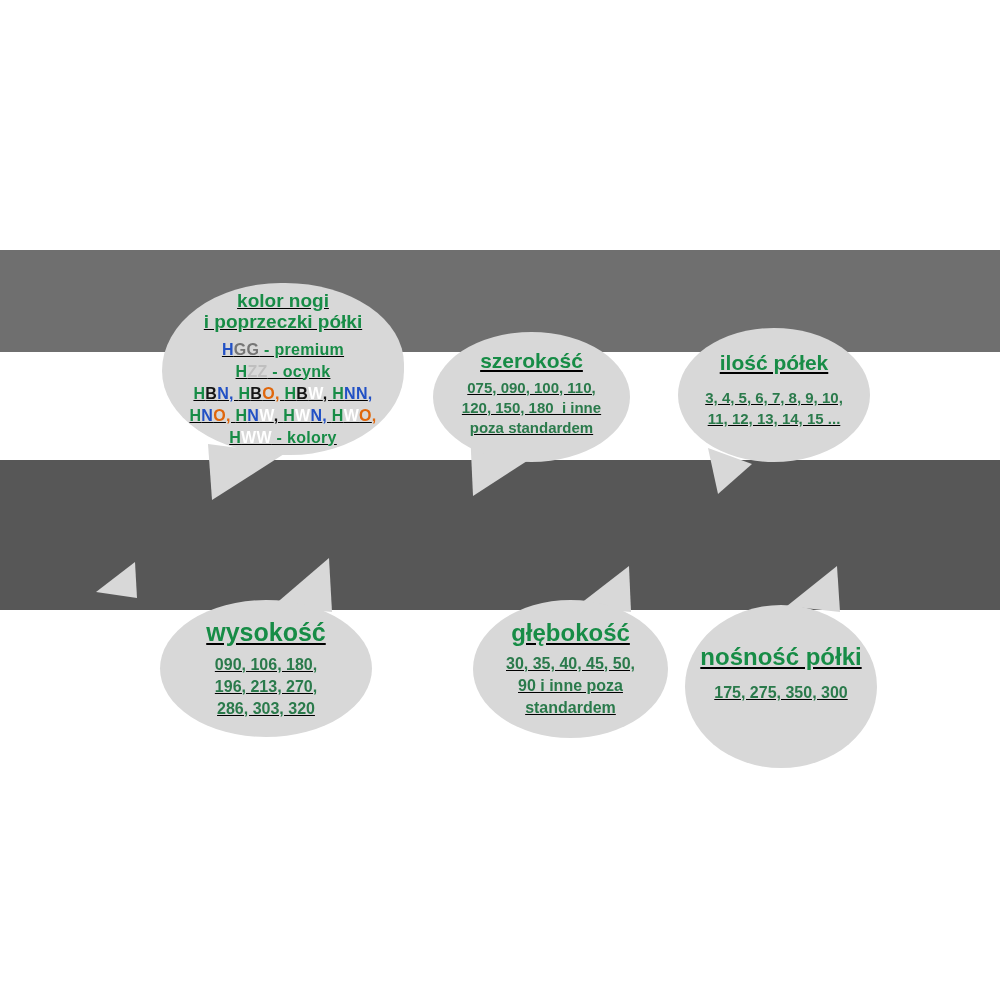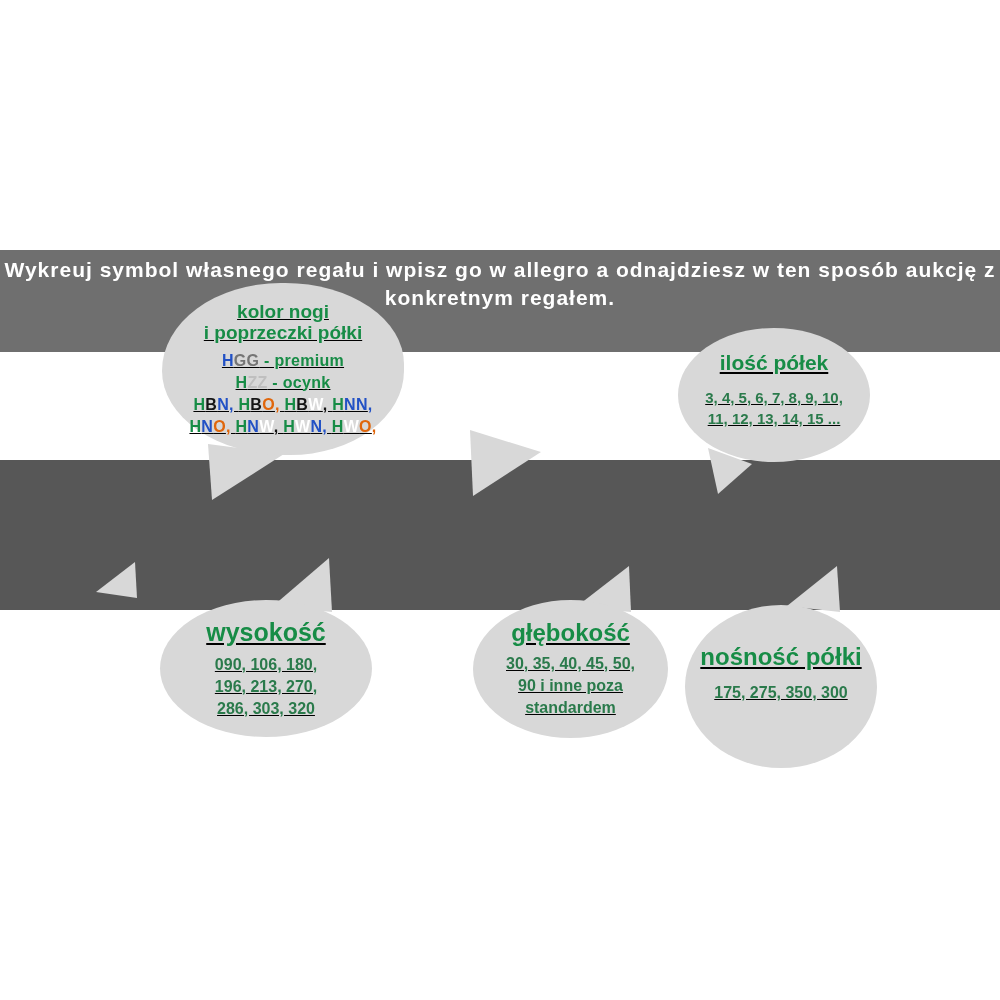--- a/index.html
+++ b/index.html
@@ -54,45 +54,50 @@
   #t-nos{left:778px;top:562px;width:66px;height:52px;clip-path:polygon(59px 4px,62px 50px,9px 44px);}
 </style>
 </head>
 <body>
 
 <div class="stage">
 
   <div class="band band-top"></div>
   <div class="band band-dark"></div>
 
-  <div class="banner">
-    <div>Wykreuj symbol własnego regału i wpisz go w allegro a odnajdziesz w ten sposób aukcję z</div>
-    <div>konkretnym regałem.</div>
-  </div>
 
 
   <div class="tail" id="t-kolor"></div>
   <div class="tail" id="t-szer"></div>
   <div class="tail" id="t-ilosc"></div>
   <div class="tail" id="t-helios"></div>
   <div class="tail" id="t-wys"></div>
   <div class="tail" id="t-gleb"></div>
   <div class="tail" id="t-nos"></div>
 
   <div class="bubble" id="b-kolor">
     <div class="t b-title">kolor nogi</div>
     <div class="t b-title">i poprzeczki półki</div>
     <div class="codes">
         <div class="code-line"><span style="color: rgb(34, 81, 197);">H</span><span style="color: rgb(117, 117, 117);">GG</span><span style="color: rgb(23, 140, 70);"> - premium</span></div>
         <div class="code-line"><span style="color: rgb(23, 140, 70);">H</span><span style="color: rgb(191, 191, 191);">ZZ</span><span style="color: rgb(23, 140, 70);"> - ocynk</span></div>
         <div class="code-line"><span style="color: rgb(23, 140, 70);">H</span><span style="color: rgb(21, 21, 21);">B</span><span style="color: rgb(34, 81, 197);">N</span><span style="color: rgb(34, 81, 197);">, </span><span style="color: rgb(23, 140, 70);">H</span><span style="color: rgb(21, 21, 21);">B</span><span style="color: rgb(224, 102, 11);">O</span><span style="color: rgb(224, 102, 11);">, </span><span style="color: rgb(23, 140, 70);">H</span><span style="color: rgb(21, 21, 21);">B</span><span style="color: rgb(255, 255, 255);">W</span><span style="color: rgb(21, 21, 21);">, </span><span style="color: rgb(23, 140, 70);">H</span><span style="color: rgb(34, 81, 197);">NN</span><span style="color: rgb(34, 81, 197);">,</span></div>
         <div class="code-line"><span style="color: rgb(23, 140, 70);">H</span><span style="color: rgb(34, 81, 197);">N</span><span style="color: rgb(224, 102, 11);">O</span><span style="color: rgb(224, 102, 11);">, </span><span style="color: rgb(23, 140, 70);">H</span><span style="color: rgb(34, 81, 197);">N</span><span style="color: rgb(255, 255, 255);">W</span><span style="color: rgb(21, 21, 21);">, </span><span style="color: rgb(23, 140, 70);">H</span><span style="color: rgb(255, 255, 255);">W</span><span style="color: rgb(34, 81, 197);">N</span><span style="color: rgb(34, 81, 197);">, </span><span style="color: rgb(23, 140, 70);">H</span><span style="color: rgb(255, 255, 255);">W</span><span style="color: rgb(224, 102, 11);">O</span><span style="color: rgb(224, 102, 11);">,</span></div>
+        <div class="code-line"><span style="color: rgb(23, 140, 70);">H</span><span style="color: rgb(255, 255, 255);">WW</span><span style="color: rgb(23, 140, 70);"> - kolory</span></div>
       </div>
   </div>
 
+  <div class="bubble" id="b-szer">
+    <div class="t b-title">szerokość</div>
+    <div class="vals">
+        <div class="vline">075, 090, 100, 110,</div>
+        <div class="vline">120, 150, 180  i inne</div>
+        <div class="vline">poza standardem</div>
+      </div>
+  </div>
 
   <div class="bubble" id="b-ilosc">
     <div class="t b-title">ilość półek</div>
     <div class="vals">
         <div class="vline">3, 4, 5, 6, 7, 8, 9, 10,</div>
         <div class="vline">11, 12, 13, 14, 15 ...</div>
       </div>
   </div>
 
 

